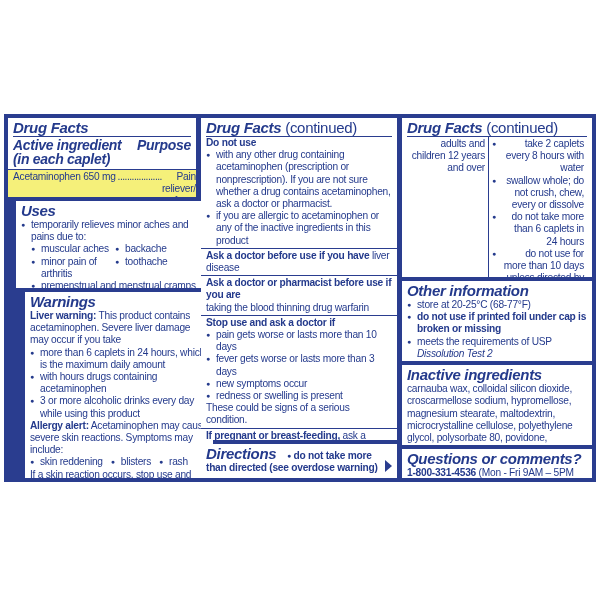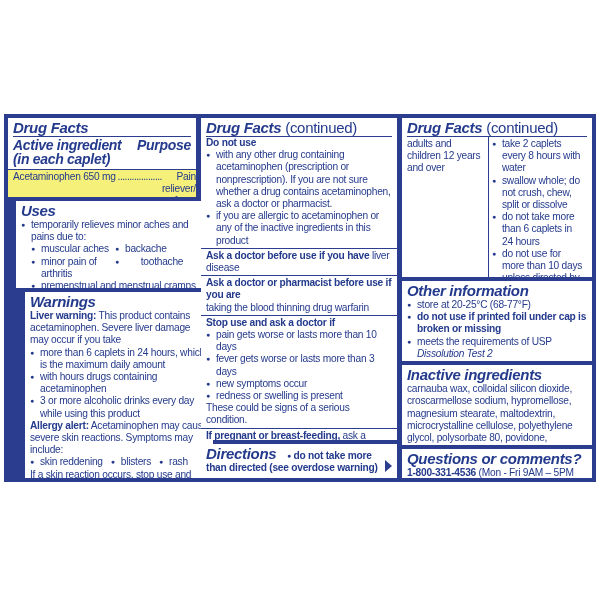--- a/index.html
+++ b/index.html
@@ -21,21 +21,21 @@
   .sub li::before { left:10px; }
   .two { display:flex; }
   .two > div { flex:1; }
   .yellow { background:#f5f07a; }
   .arrow { position:absolute; right:5px; width:0; height:0; border-top:6px solid transparent;
            border-bottom:6px solid transparent; border-left:7px solid #2a3d8f; }
   .hr { border-top:1.5px solid #2a3d8f; margin:1px -5px 0 -5px; padding:1px 5px 0 5px; }
   table.dir { border-collapse:collapse; width:100%; }
   table.dir td { vertical-align:top; padding:1px 3px; }
   table.dir td.l { width:78px; border-right:1.5px solid #2a3d8f; padding-left:0; }
-  table.dir tr.r1 td { border-bottom:1.5px solid #2a3d8f; }
+  table.dir tr.r1 td { border-bottom:1.5px solid #2a3d8f;text-align:right; }
 </style>
 </head>
 <body>
 
 <div class="frame">
 
   <div class="box" style="left:4px; top:4px; width:188px; height:79px; padding:2px 5px 0 5px;">
     <div class="h1 rule">Drug Facts</div>
     <div style="display:flex; justify-content:space-between; align-items:flex-start; margin-top:1px;">
       <div class="h1" style="font-size:14px; line-height:14px;">
@@ -61,21 +61,21 @@
     <ul>
       <li>temporarily relieves minor aches and pains due to:</li>
     </ul>
     <ul class="sub">
       <li class="two">
         <div>muscular aches</div>
         <div style="position:relative; padding-left:10px;"><span style="position:absolute; left:0; font-size:7px;">●</span><span>backache</span></div>
       </li>
       <li class="two">
         <div>minor pain of arthritis</div>
-        <div style="position:relative; padding-left:10px;text-align:center;"><span style="position:absolute; left:0; font-size:7px;">●</span><span>toothache</span></div>
+        <div style="position:relative; padding-left:10px;"><span style="position:absolute; left:0; font-size:7px;">●</span><span>toothache</span></div>
       </li>
       <li>premenstrual and menstrual cramps</li>
 
     </ul>
 
   </div>
 
   <div class="box t" style="left:21px; top:178px; width:188px; height:186px;">
     <div class="h1">Warnings</div>
     <div>
@@ -151,21 +151,21 @@
     <div class="h1 rule">
       <span>Drug Facts</span><span class="cont"> (continued)</span>
     </div>
     <table class="dir">
       <tbody>
           <tr class="r1">
         <td class="l">adults and children 12 years and over</td>
         <td>
           <ul>
             <li>take 2 caplets every 8 hours with water</li>
-            <li>swallow whole; do not crush, chew, split or dissolve</li>
+            <li>swallow whole; do not crush, chew, every or dissolve</li>
             <li>do not take more than 6 caplets in 24 hours</li>
             <li>do not use for more than 10 days unless directed by a doctor</li>
           </ul>
         </td>
       </tr>
 
     </tbody>
       </table>
   </div>
 

